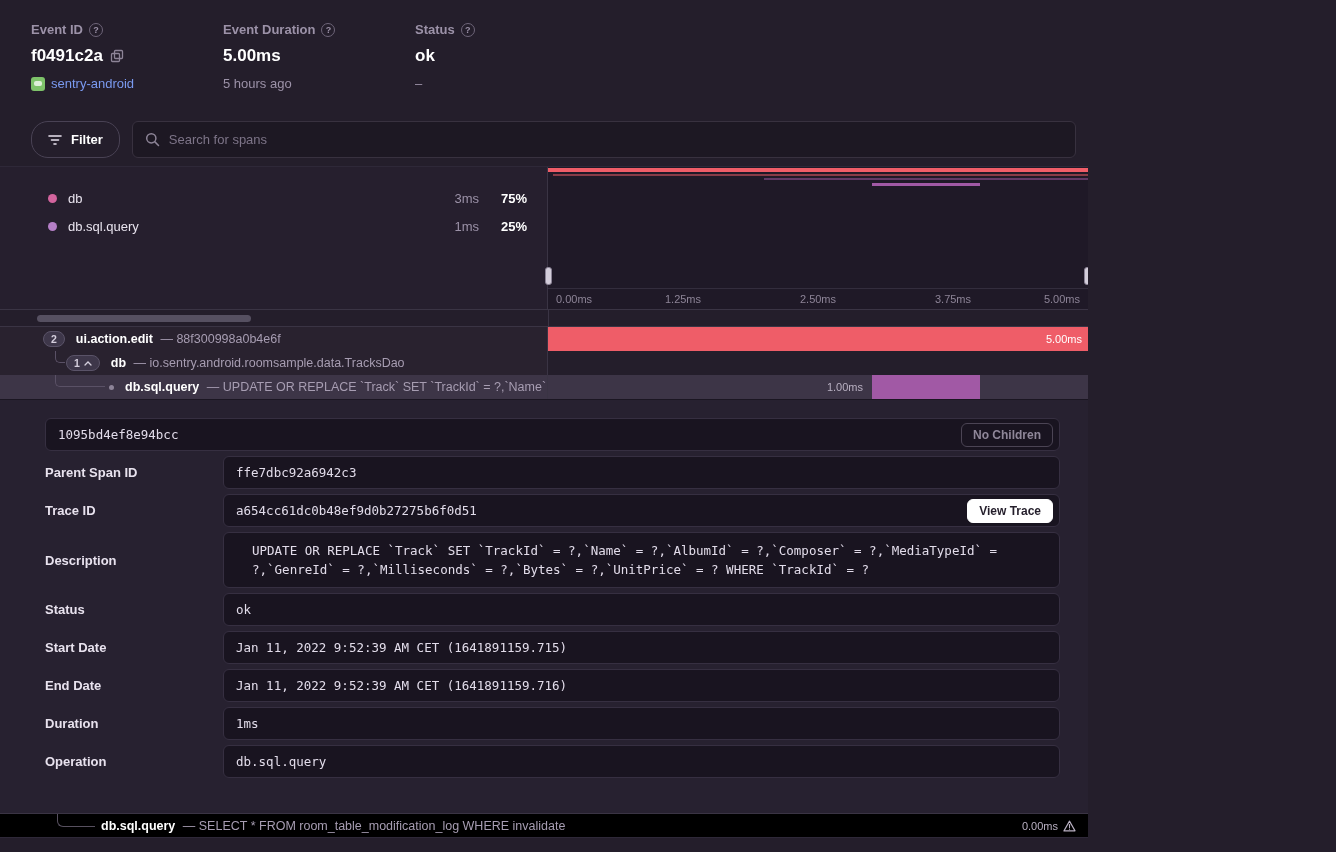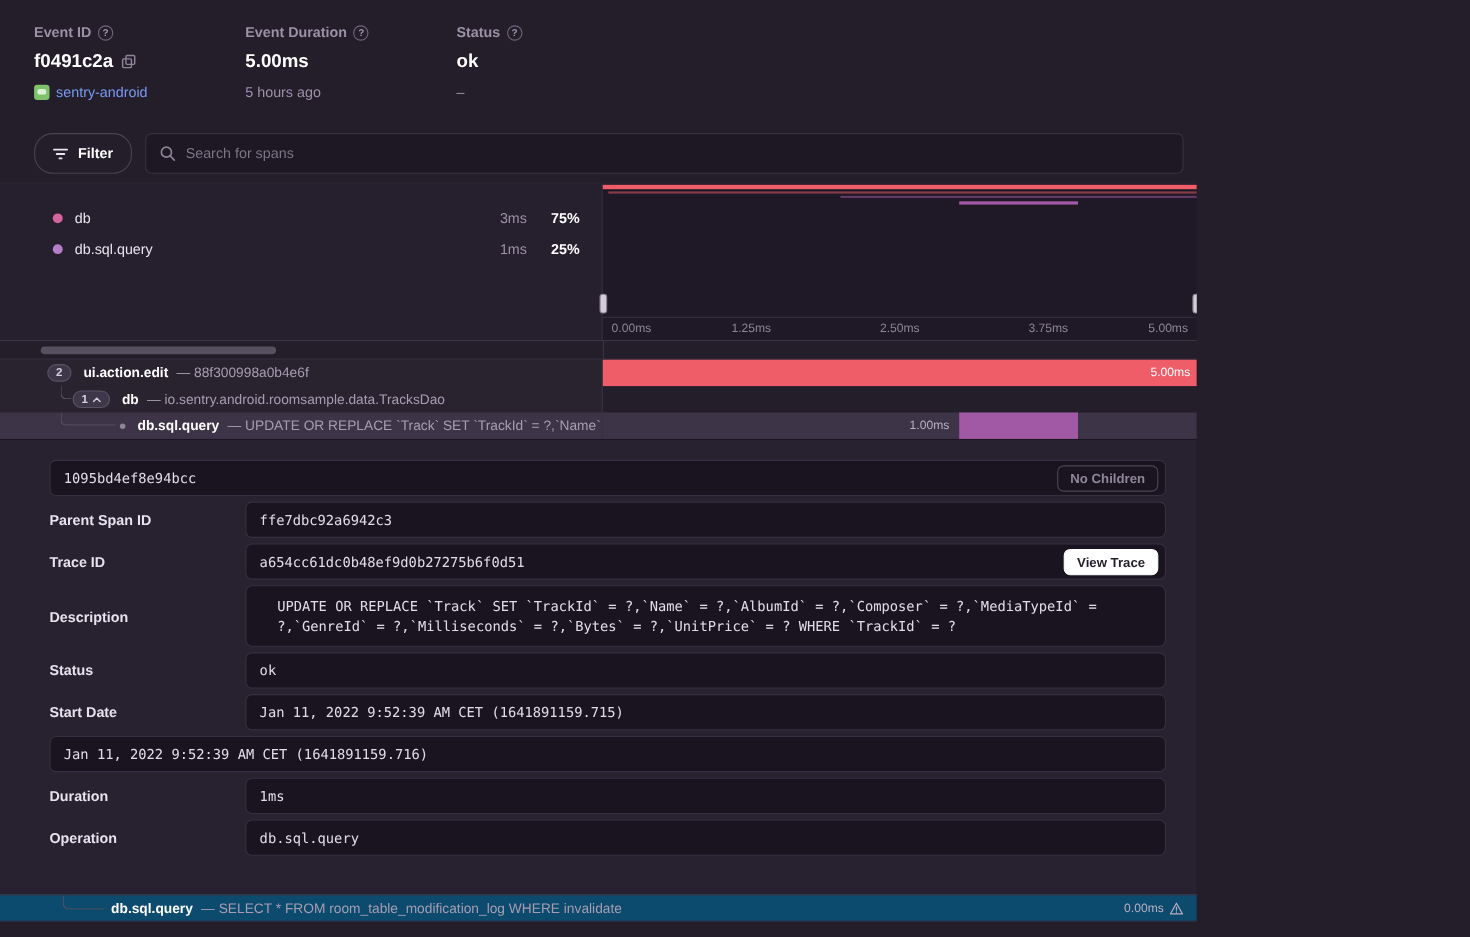--- a/index.html
+++ b/index.html
@@ -93,21 +93,21 @@
   .detail{height:414px;background:var(--panel);padding:18px 28px 0 45px;border-top:1px solid #1b1622}
   .drow{display:flex;margin-bottom:5px}
   .dlabel{width:178px;flex:none;font-size:13px;font-weight:700;color:#e8e2ee;line-height:33px;display:flex;align-items:center;gap:7px}
   .dbox{flex:1;min-height:33px;background:var(--box);border:1px solid var(--box-border);border-radius:6px;display:flex;align-items:center;padding:0 12px;font-family:"DejaVu Sans Mono","Liberation Mono",monospace;font-size:12.5px;color:var(--mono);position:relative}
   .dbox.multiline{align-items:flex-start;padding:8px 28px;line-height:19px;min-height:52px}
   .row-btn{position:absolute;right:6px;top:50%;transform:translateY(-50%);border-radius:6px;font-size:12px;font-weight:700;padding:4px 11px;cursor:pointer;font-family:"Liberation Sans",sans-serif}
   .btn-ghost{background:transparent;border:1px solid #4b4454;color:#8f8799}
   .btn-white{background:#ffffff;border:1px solid #ffffff;color:#241e2b}
 
   
-  .bottom-row{height:25px;border-top:1px solid var(--line);border-bottom:1px solid #2e2838;display:flex;align-items:center;position:relative;background:#0c4a6e;cursor:pointer}
+  .bottom-row{height:25px;border-top:1px solid var(--line);border-bottom:1px solid #2e2838;display:flex;align-items:center;position:relative;background:#000000;cursor:pointer}
   .bconn{position:absolute;left:57px;top:0;width:38px;height:13px;border-left:1px solid #57505f;border-bottom:1px solid #57505f;border-bottom-left-radius:6px}
   .btext{margin-left:101px;font-size:12.5px;white-space:nowrap;overflow:hidden}
   .bright{margin-left:auto;display:flex;align-items:center;gap:5px;padding-right:12px}
   .bdur{font-size:11px;color:#b9b0c2}
 
   svg{display:block}
 </style>
 </head>
 <body>
 
@@ -311,20 +311,23 @@
     <div class="drow">
       <div class="dlabel">
           <span>Start Date</span>
         </div>
       <div class="dbox">
         <span>Jan 11, 2022 9:52:39 AM CET (1641891159.715)</span>
       </div>
     </div>
 
     <div class="drow">
+      <div class="dlabel">
+          <span>End Date</span>
+        </div>
       <div class="dbox">
         <span>Jan 11, 2022 9:52:39 AM CET (1641891159.716)</span>
       </div>
     </div>
 
     <div class="drow">
       <div class="dlabel">
           <span>Duration</span>
         </div>
       <div class="dbox">

